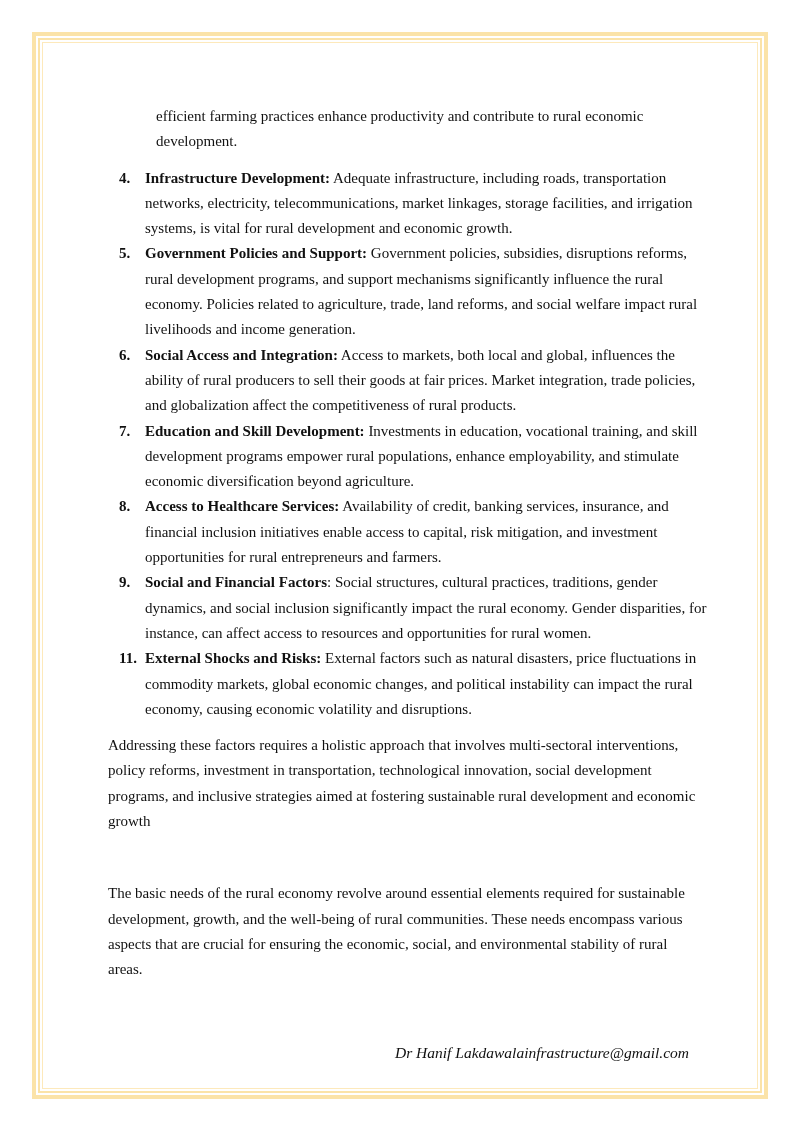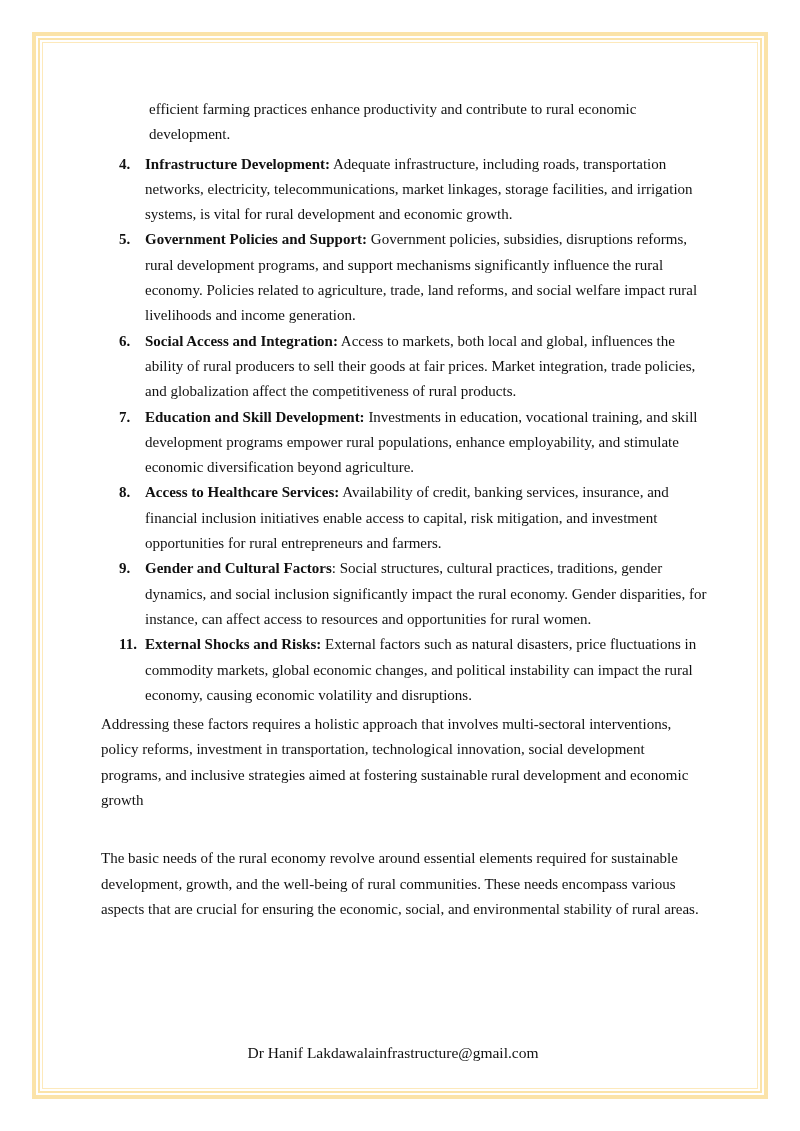--- a/index.html
+++ b/index.html
@@ -22,26 +22,26 @@
       line-height: 25.3px;
     }
     .cont { padding-left: 48px; }
     ol.factors { margin: 0; padding: 0; list-style: none; }
     ol.factors li { position: relative; padding-left: 48px; }
     ol.factors li .num {
       position: absolute; left: 22px; font-weight: bold; width: 26px;
     }
     ol.factors li .num.wide { left: 22px; }
     ol.factors li .term { font-weight: bold; }
-    p { margin: 4px; }
+    p { margin: 11px; }
     .spacer { height: 25px; }
     .footer {
       position: absolute; top: 1044px; left: 97px; width: 592px;
       font-family: "Liberation Serif", serif; font-size: 15.5px; color: #111;
-      display: flex; justify-content: center;
+      display: flex; justify-content: flex-end; font-style: italic;
     }
   </style>
 </head>
 <body>
 
 <div class="frame-outer"></div>
 <div class="frame-mid"></div>
 <div class="frame-inner"></div>
 
 <div class="page">
@@ -57,21 +57,21 @@
     <li>
       <span class="num">6.</span><span class="term">Social Access and Integration:</span><span> Access to markets, both local and global, influences the ability of rural producers to sell their goods at fair prices. Market integration, trade policies, and globalization affect the competitiveness of rural products.</span>
     </li>
     <li>
       <span class="num">7.</span><span class="term">Education and Skill Development:</span><span> Investments in education, vocational training, and skill development programs empower rural populations, enhance employability, and stimulate economic diversification beyond agriculture.</span>
     </li>
     <li>
       <span class="num">8.</span><span class="term">Access to Healthcare Services:</span><span> Availability of credit, banking services, insurance, and financial inclusion initiatives enable access to capital, risk mitigation, and investment opportunities for rural entrepreneurs and farmers.</span>
     </li>
     <li>
-      <span class="num">9.</span><span class="term">Gender and Cultural Factors</span><span>: Social structures, cultural practices, traditions, gender dynamics, and social inclusion significantly impact the rural economy. Gender disparities, for instance, can affect access to resources and opportunities for rural women.</span>
+      <span class="num">9.</span><span class="term">Social and Financial Factors</span><span>: Social structures, cultural practices, traditions, gender dynamics, and social inclusion significantly impact the rural economy. Gender disparities, for instance, can affect access to resources and opportunities for rural women.</span>
     </li>
     <li>
       <span class="num wide">11.</span><span class="term">External Shocks and Risks:</span><span> External factors such as natural disasters, price fluctuations in commodity markets, global economic changes, and political instability can impact the rural economy, causing economic volatility and disruptions.</span>
     </li>
   </ol>
 
   <p>Addressing these factors requires a holistic approach that involves multi-sectoral interventions, policy reforms, investment in transportation, technological innovation, social development programs, and inclusive strategies aimed at fostering sustainable rural development and economic growth</p>
   <div class="spacer"></div>
   <p>The basic needs of the rural economy revolve around essential elements required for sustainable development, growth, and the well-being of rural communities. These needs encompass various aspects that are crucial for ensuring the economic, social, and environmental stability of rural areas.</p>
 </div>

